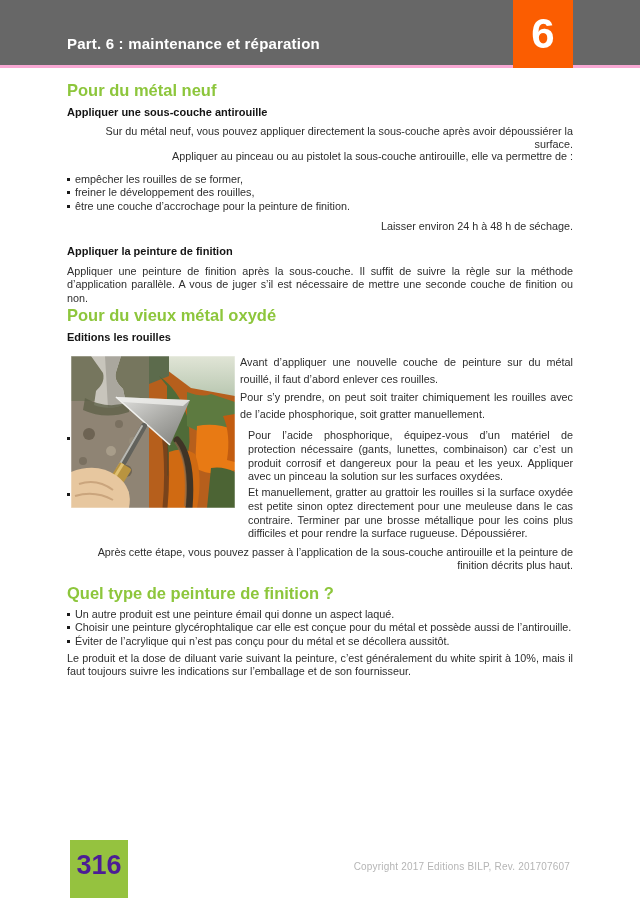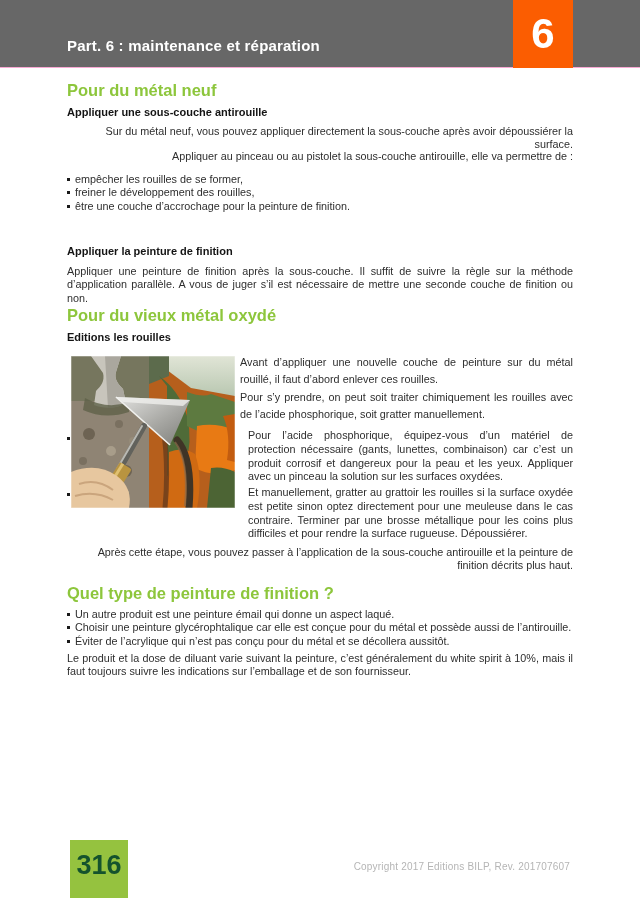--- a/index.html
+++ b/index.html
@@ -1,21 +1,21 @@
 <!DOCTYPE html>
 <html><head>
 <meta charset="utf-8">
 <style>
   html,body{margin:0;padding:0;background:#e8e8e8;}
   .page{
     position:relative;width:640px;height:898px;margin:0 auto;background:#ffffff;
     font-family:"Liberation Sans","DejaVu Sans",sans-serif;color:#2e2e2e;overflow:hidden;
   }
   
-  .band{position:absolute;top:0;left:0;width:640px;height:68px;background:#676767;border-bottom:1px solid #f9a8d4;box-sizing:border-box;}
+  .band{position:absolute;top:0;left:0;width:640px;height:68px;background:#676767;border-bottom:3px solid #f9a8d4;box-sizing:border-box;}
   .band-title{position:absolute;left:67px;bottom:13px;font-size:15px;font-weight:bold;color:#ffffff;letter-spacing:.2px;}
   .chapter-box{position:absolute;left:513px;top:0;width:60px;height:68px;background:#fb5d01;color:#ffffff;
     display:flex;align-items:center;justify-content:center;font-size:42px;font-weight:bold;}
   
   .h-green{position:absolute;left:67px;color:#8dc63c;font-weight:bold;font-size:16.5px;white-space:nowrap;}
   .h1{top:81px}.h2{top:306px}.h3{top:584px}
   .subhead{position:absolute;left:67px;font-size:11px;font-weight:bold;color:#141414;white-space:nowrap;}
   .s1{top:106px}.s2{top:245px}.s3{top:331px}
   
   .blk{position:absolute;left:67px;width:506px;font-size:10.8px;line-height:13.4px;text-align:right;}
@@ -30,21 +30,21 @@
   .rcol{position:absolute;left:240px;width:333px;font-size:10.8px;line-height:17px;text-align:justify;}
   .rp1{top:354px}.rp2{top:389px}
   .rb{position:absolute;left:248px;width:325px;font-size:10.8px;line-height:13.8px;text-align:justify;}
   .rb1{top:429px}.rb2{top:486px}
   .side-b{position:absolute;left:67px;width:3px;height:3px;background:#1a1a1a;}
   .sb1{top:437px}.sb2{top:493px}
   
   .photo{position:absolute;left:71px;top:356px;width:164px;height:152px;}
   .photo svg{display:block;width:100%;height:100%;}
   
-  .pagebox{position:absolute;left:70px;top:840px;width:58px;height:58px;background:#95c23f;color:#14532d;
+  .pagebox{position:absolute;left:70px;top:840px;width:58px;height:58px;background:#95c23f;color:#4c1d95;
     display:flex;align-items:center;justify-content:center;padding-bottom:8px;box-sizing:border-box;
     font-size:27px;font-weight:bold;}
   .copyright{position:absolute;right:70px;top:861px;font-size:10px;color:#b5b5b5;letter-spacing:.2px;}
 </style>
 </head>
 <body>
 
 <div class="page">
 
   <div class="band">
@@ -67,20 +67,21 @@
       <li>
         <span class="bmark"></span>
         <span>freiner le développement des rouilles,</span>
       </li>
       <li>
         <span class="bmark"></span>
         <span>être une couche d’accrochage pour la peinture de finition.</span>
       </li>
     </ul>
   </div>
+  <div class="blk p3">Laisser environ 24 h à 48 h de séchage.</div>
   <div class="subhead s2">Appliquer la peinture de finition</div>
   <div class="blk p4 just">Appliquer une peinture de finition après la sous-couche. Il suffit de suivre la règle sur la méthode d’application parallèle. A vous de juger s’il est nécessaire de mettre une seconde couche de finition ou non.</div>
 
   <div class="h-green h2">Pour du vieux métal oxydé</div>
   <div class="subhead s3">Editions les rouilles</div>
 
   <div class="photo">
     <svg viewBox="0 0 164 152" xmlns="http://www.w3.org/2000/svg">
       <defs>
         <linearGradient id="blade" x1="0" y1="0" x2="1" y2="1">

